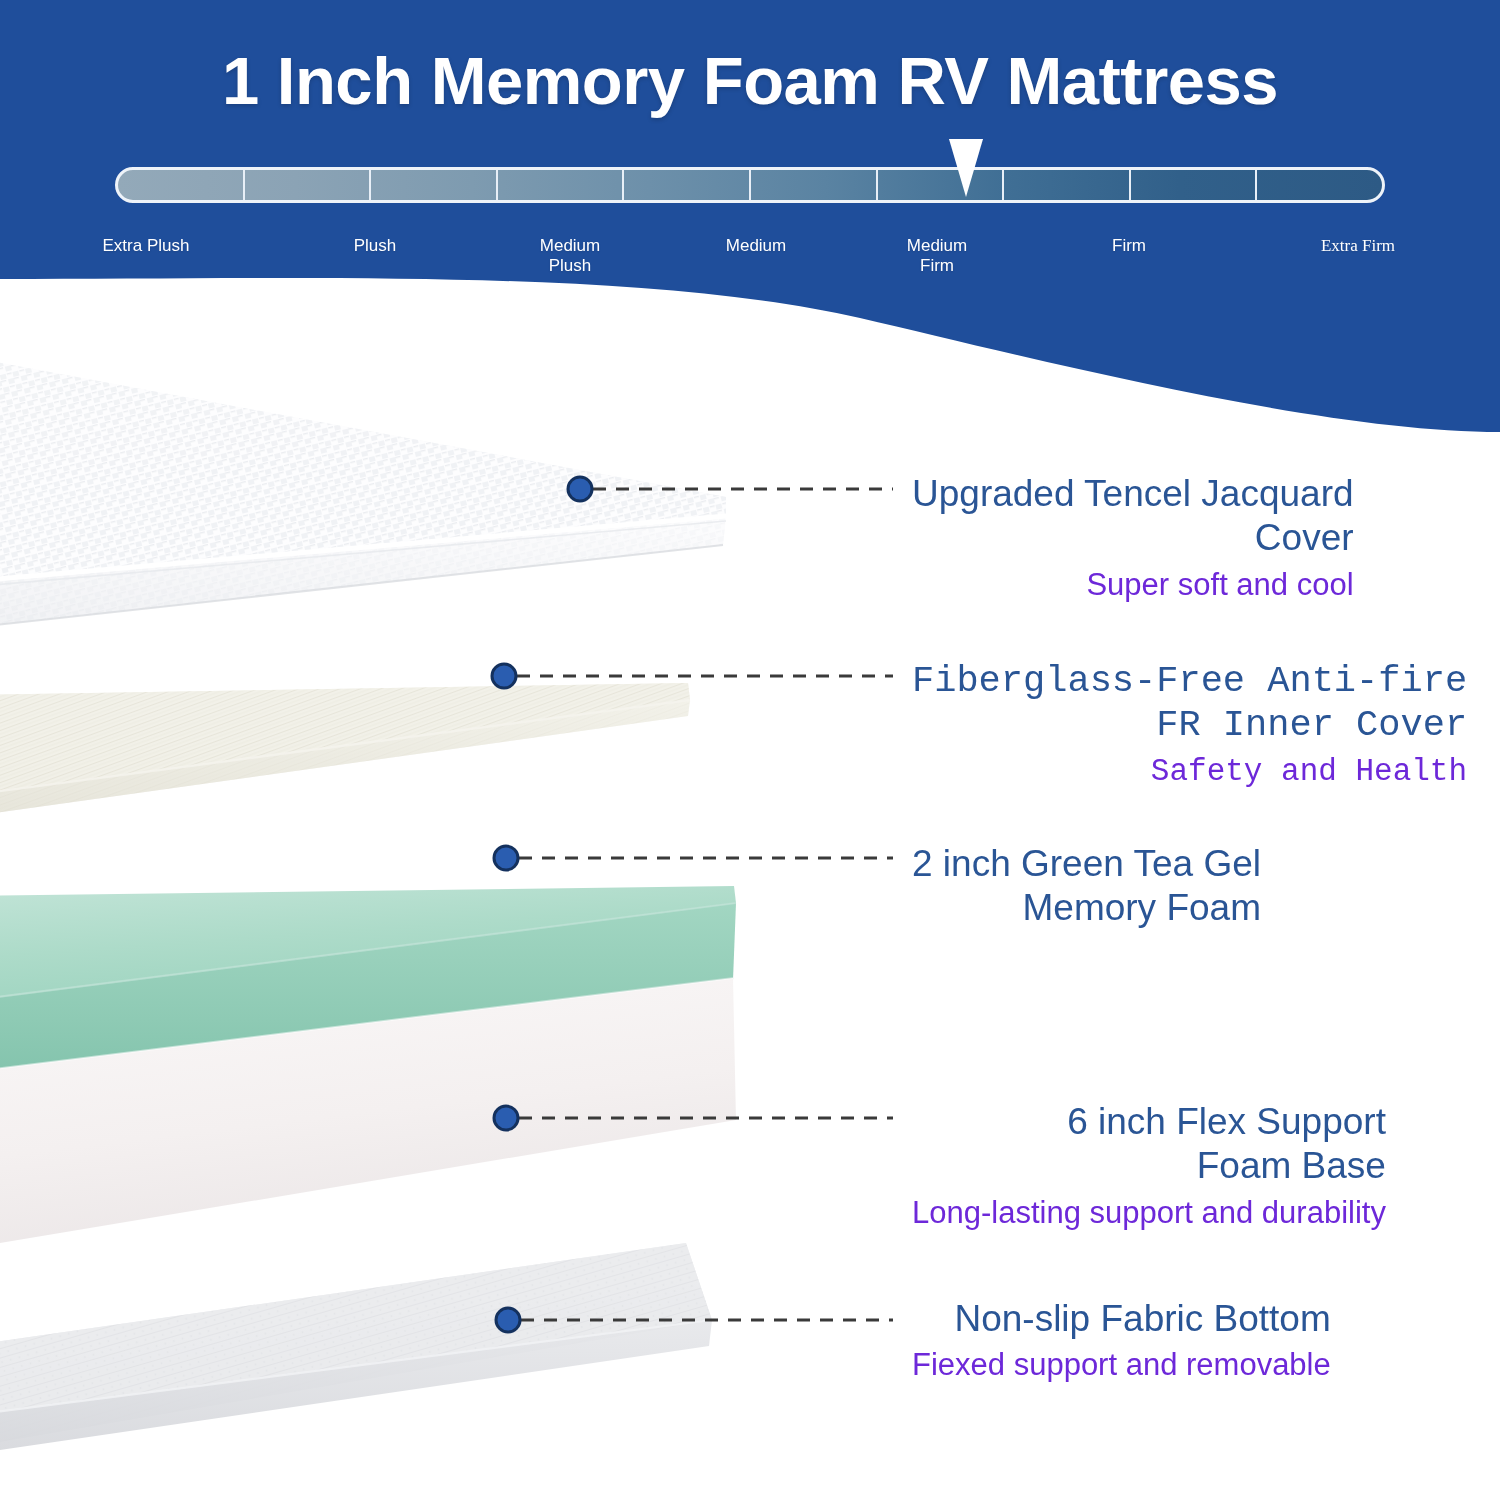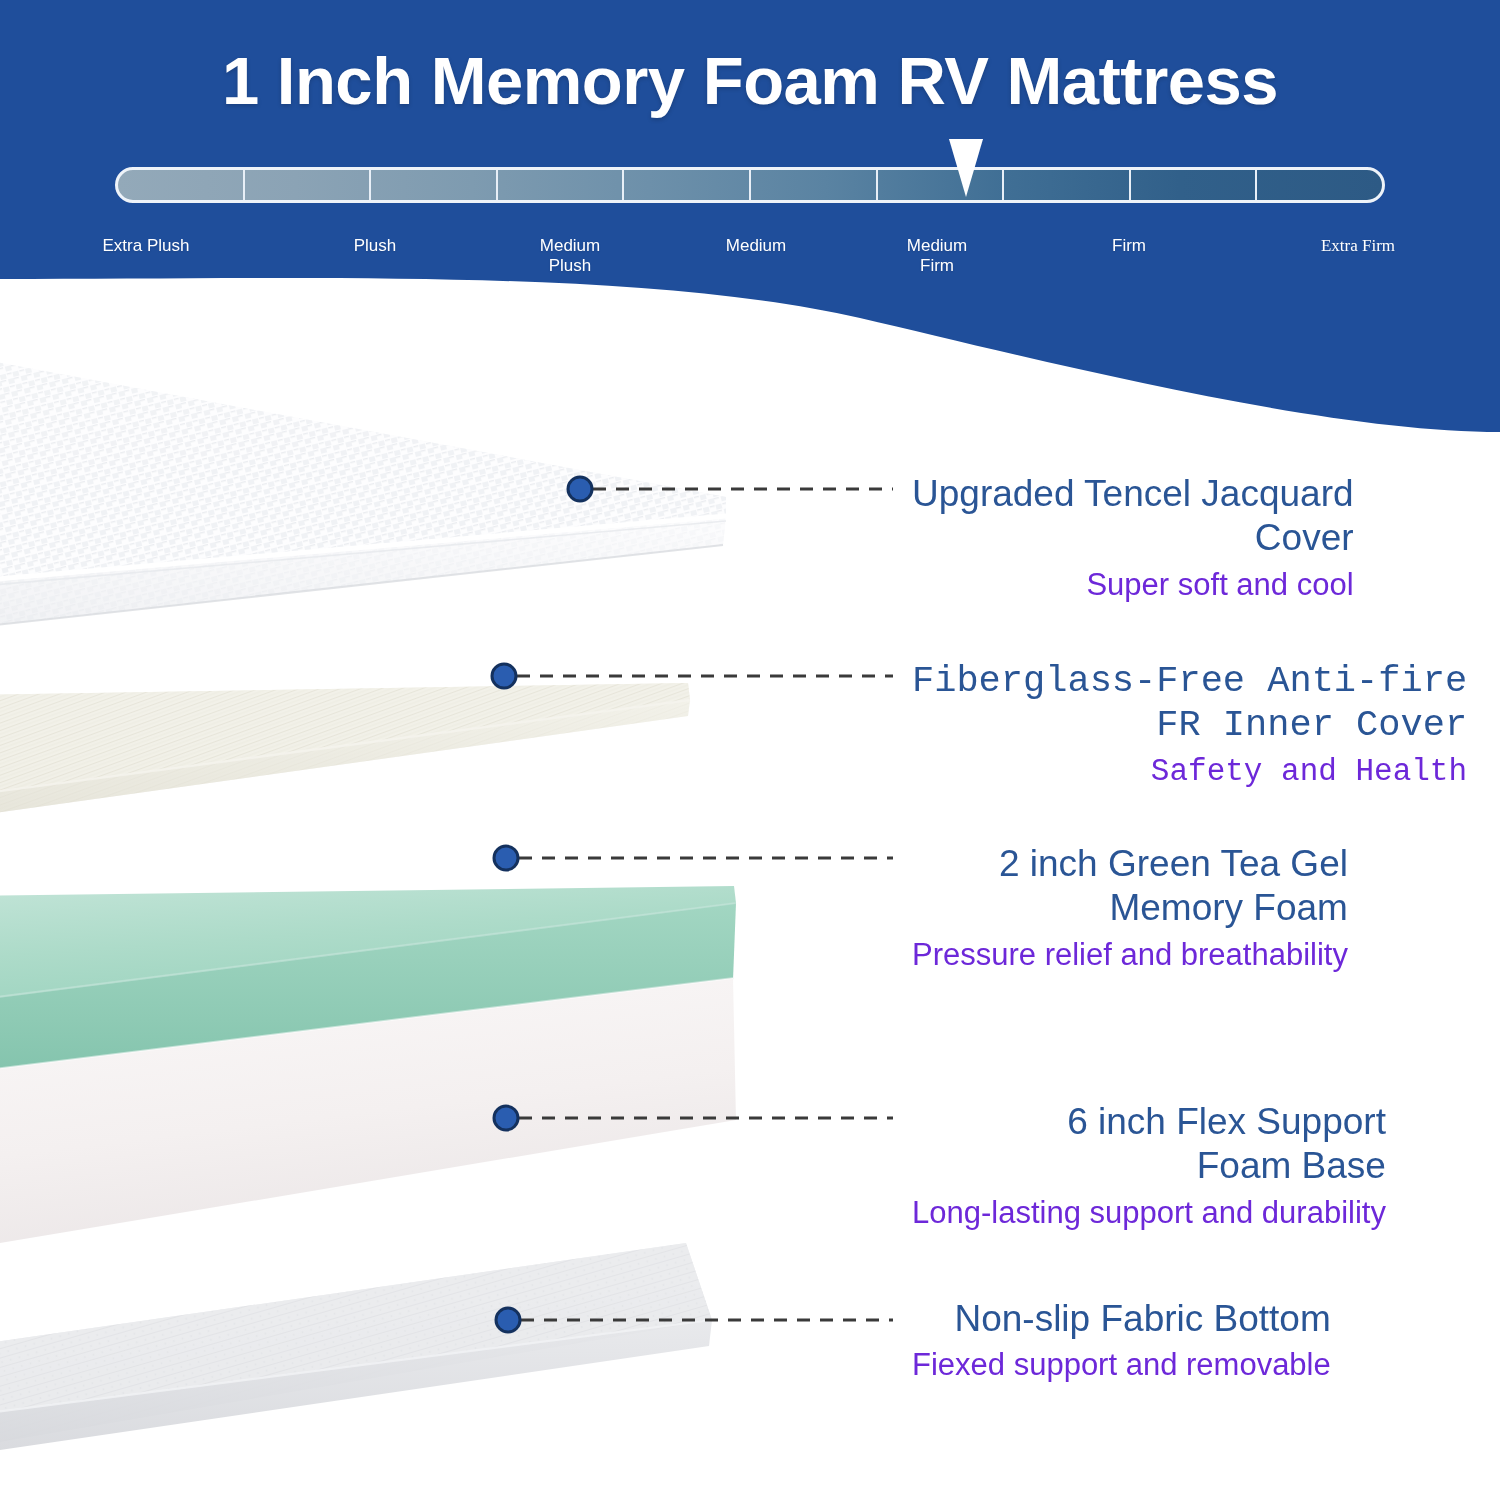--- a/index.html
+++ b/index.html
@@ -321,21 +321,20 @@
 
     <div class="callout" id="co-1" style="left: 912px; top: 659px; font-family: Liberation Mono, monospace;">
       <p class="callout-title">Fiberglass-Free Anti-fire
 FR Inner Cover</p>
       <p class="callout-sub">Safety and Health</p>
     </div>
 
     <div class="callout" id="co-2" style="left: 912px; top: 842px;">
       <p class="callout-title">2 inch Green Tea Gel
 Memory Foam</p>
-      <p class="callout-sub">Pressure relief and breathability</p>
     </div>
 
     <div class="callout" id="co-3" style="left: 912px; top: 1100px;">
       <p class="callout-title">6 inch Flex Support
 Foam Base</p>
       <p class="callout-sub">Long-lasting support and durability</p>
     </div>
 
     <div class="callout" id="co-4" style="left: 912px; top: 1297px;">
       <p class="callout-title">Non-slip Fabric Bottom</p>

